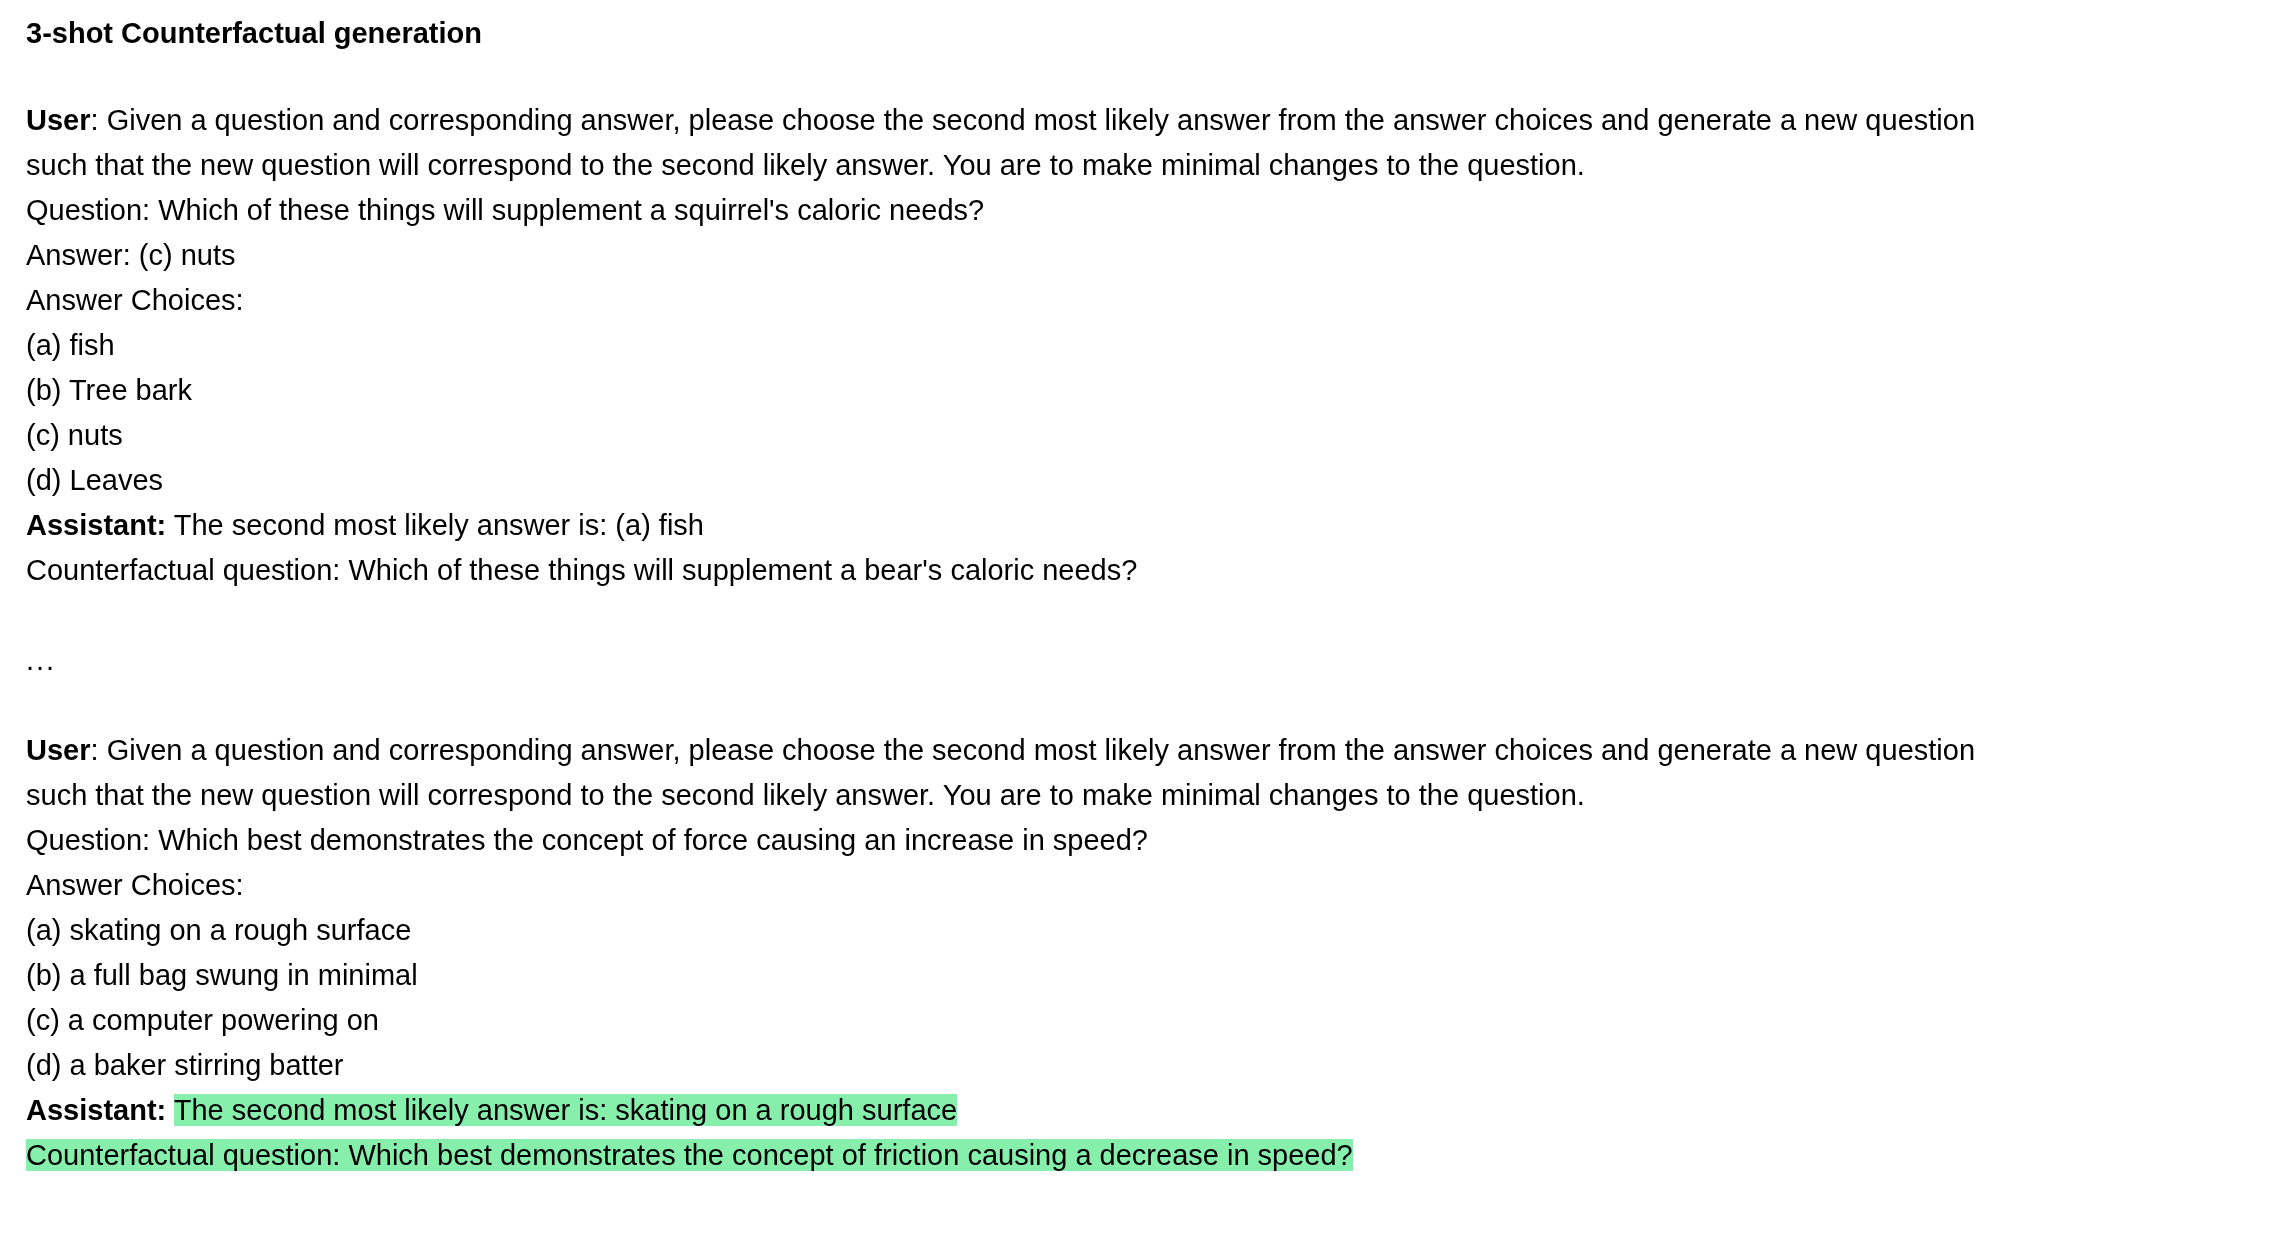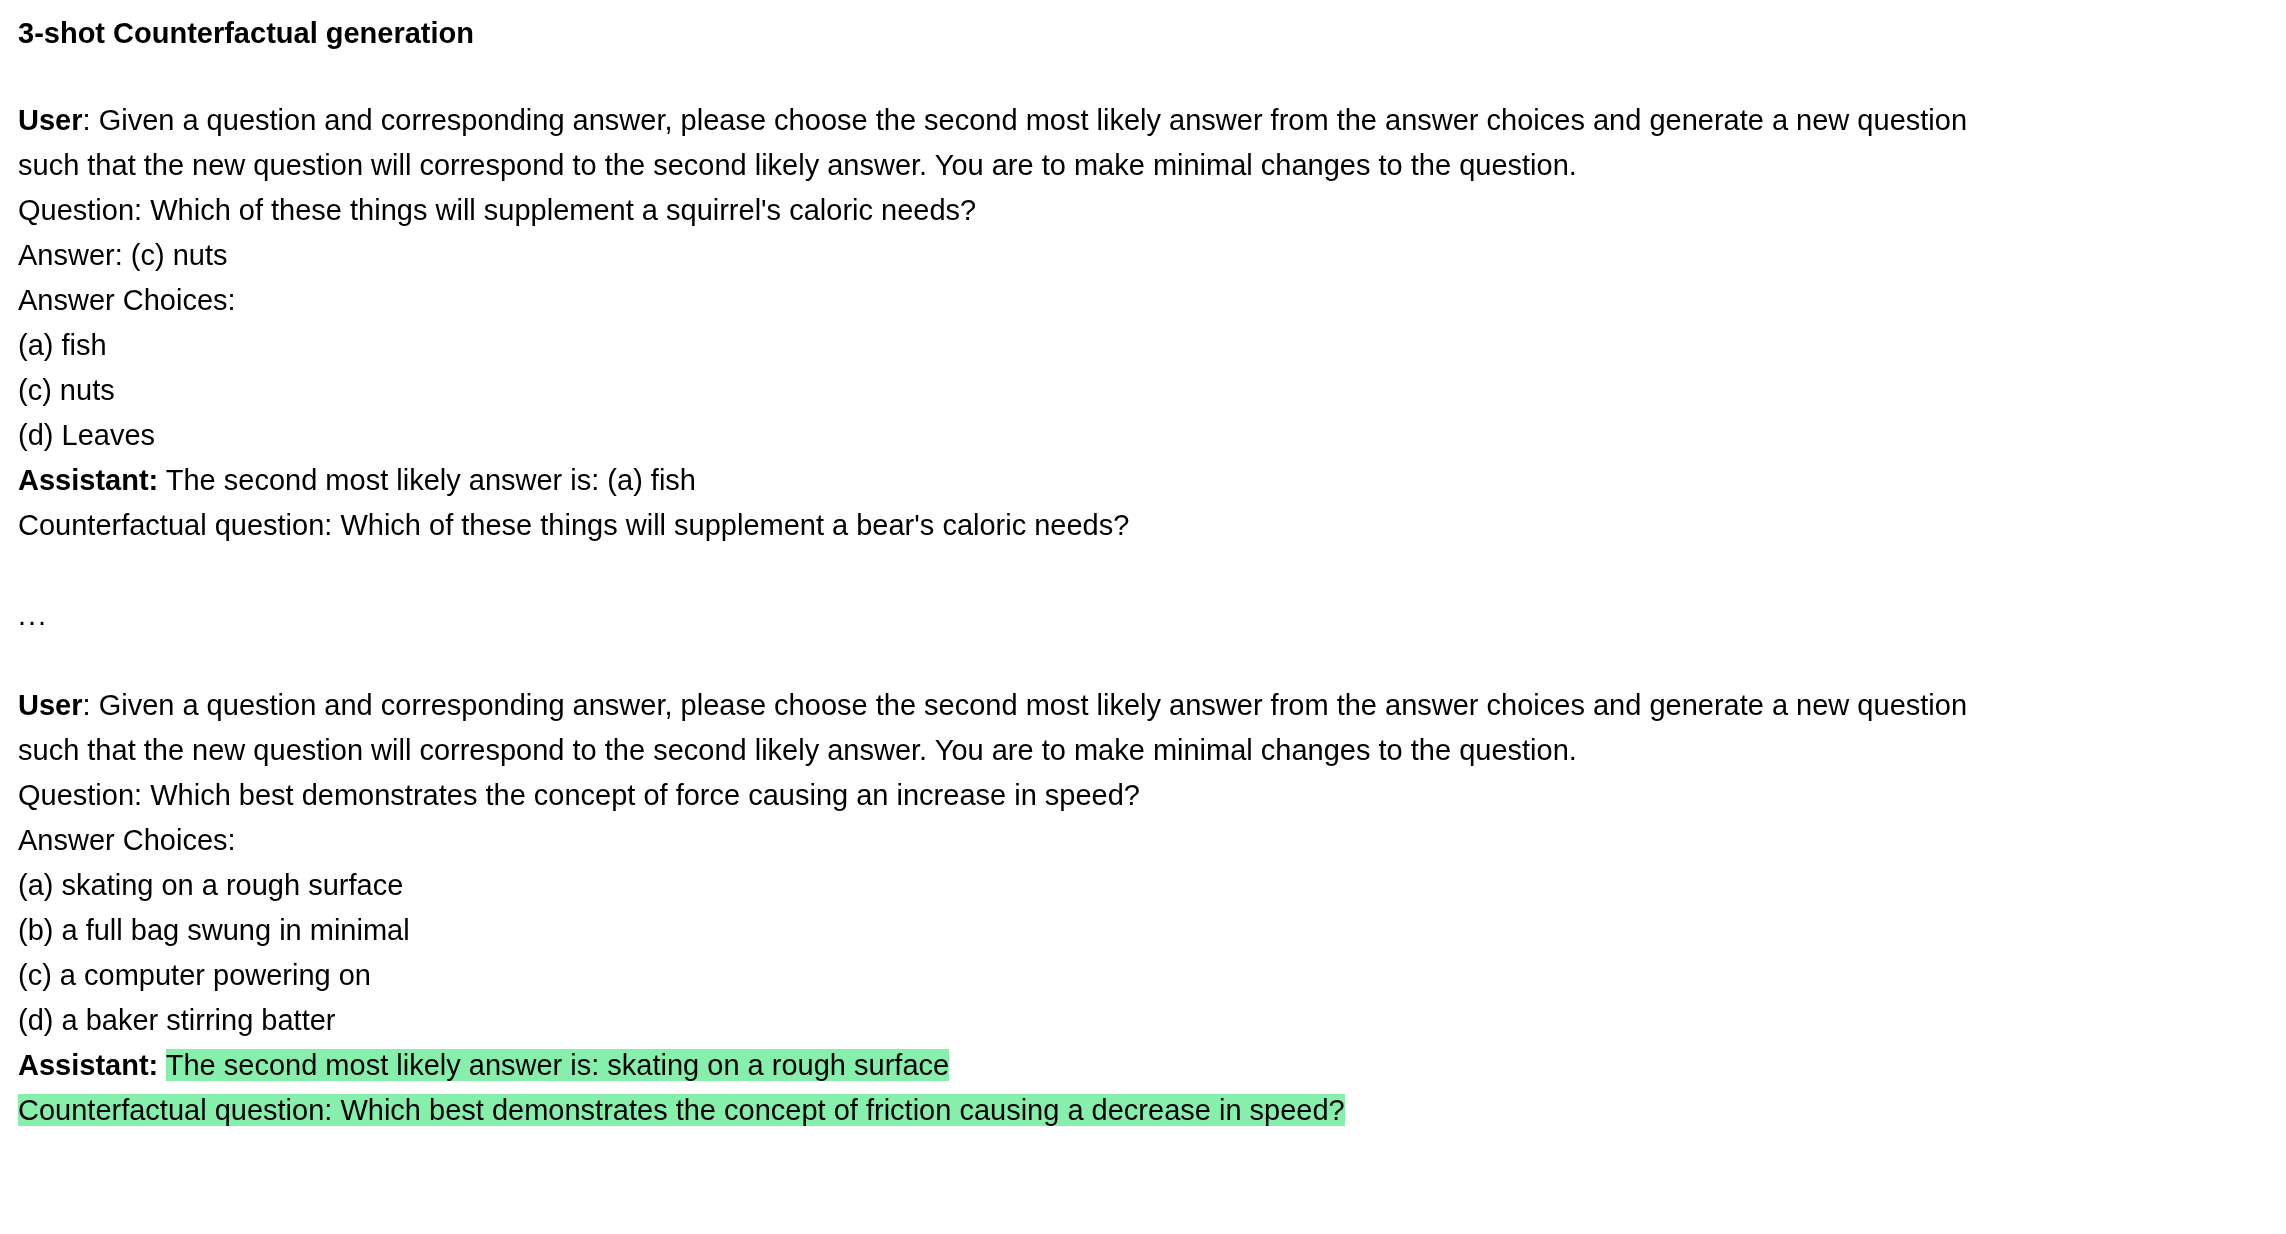--- a/index.html
+++ b/index.html
@@ -9,21 +9,21 @@
   }
   body {
     font-family: "Liberation Sans", sans-serif;
     color: #000000;
     -webkit-font-smoothing: antialiased;
   }
   .page {
     width: 2020px;
     min-height: 1234px;
     box-sizing: border-box;
-    padding: 14px 26px 10px 18px;
+    padding: 14px 26px 10px 26px;
     background: #ffffff;
   }
   .doc-title {
     font-size: 29px;
     font-weight: bold;
     line-height: 1.35;
     margin: 0 0 0 0;
   }
   .blank-line {
     height: 45px;
@@ -66,20 +66,21 @@
   <div class="doc-title">3-shot Counterfactual generation</div>
 
   <div class="blank-line"></div>
 
   <div class="block">
     <div class="para"><span class="speaker">User</span><span>:  </span><span>Given a question and corresponding answer, please choose the second most likely answer from the answer choices and generate a new question such that the new question will correspond to the second likely answer. You are to make minimal changes to the question.</span></div>
     <div class="line">Question: Which of these things will supplement a squirrel's caloric needs?</div>
     <div class="line">Answer: (c) nuts</div>
     <div class="line">Answer Choices:</div>
     <div class="line">(a) fish</div>
+    <div class="line">(b) Tree bark</div>
     <div class="line">(c) nuts</div>
     <div class="line">(d) Leaves</div>
     <div class="line"><span class="speaker">Assistant:</span><span> </span><span>The second most likely answer is: (a) fish</span></div>
     <div class="line">Counterfactual question: Which of these things will supplement a bear's caloric needs?</div>
   </div>
 
   <div class="blank-line"></div>
 
   <div class="ellipsis">...</div>
 

